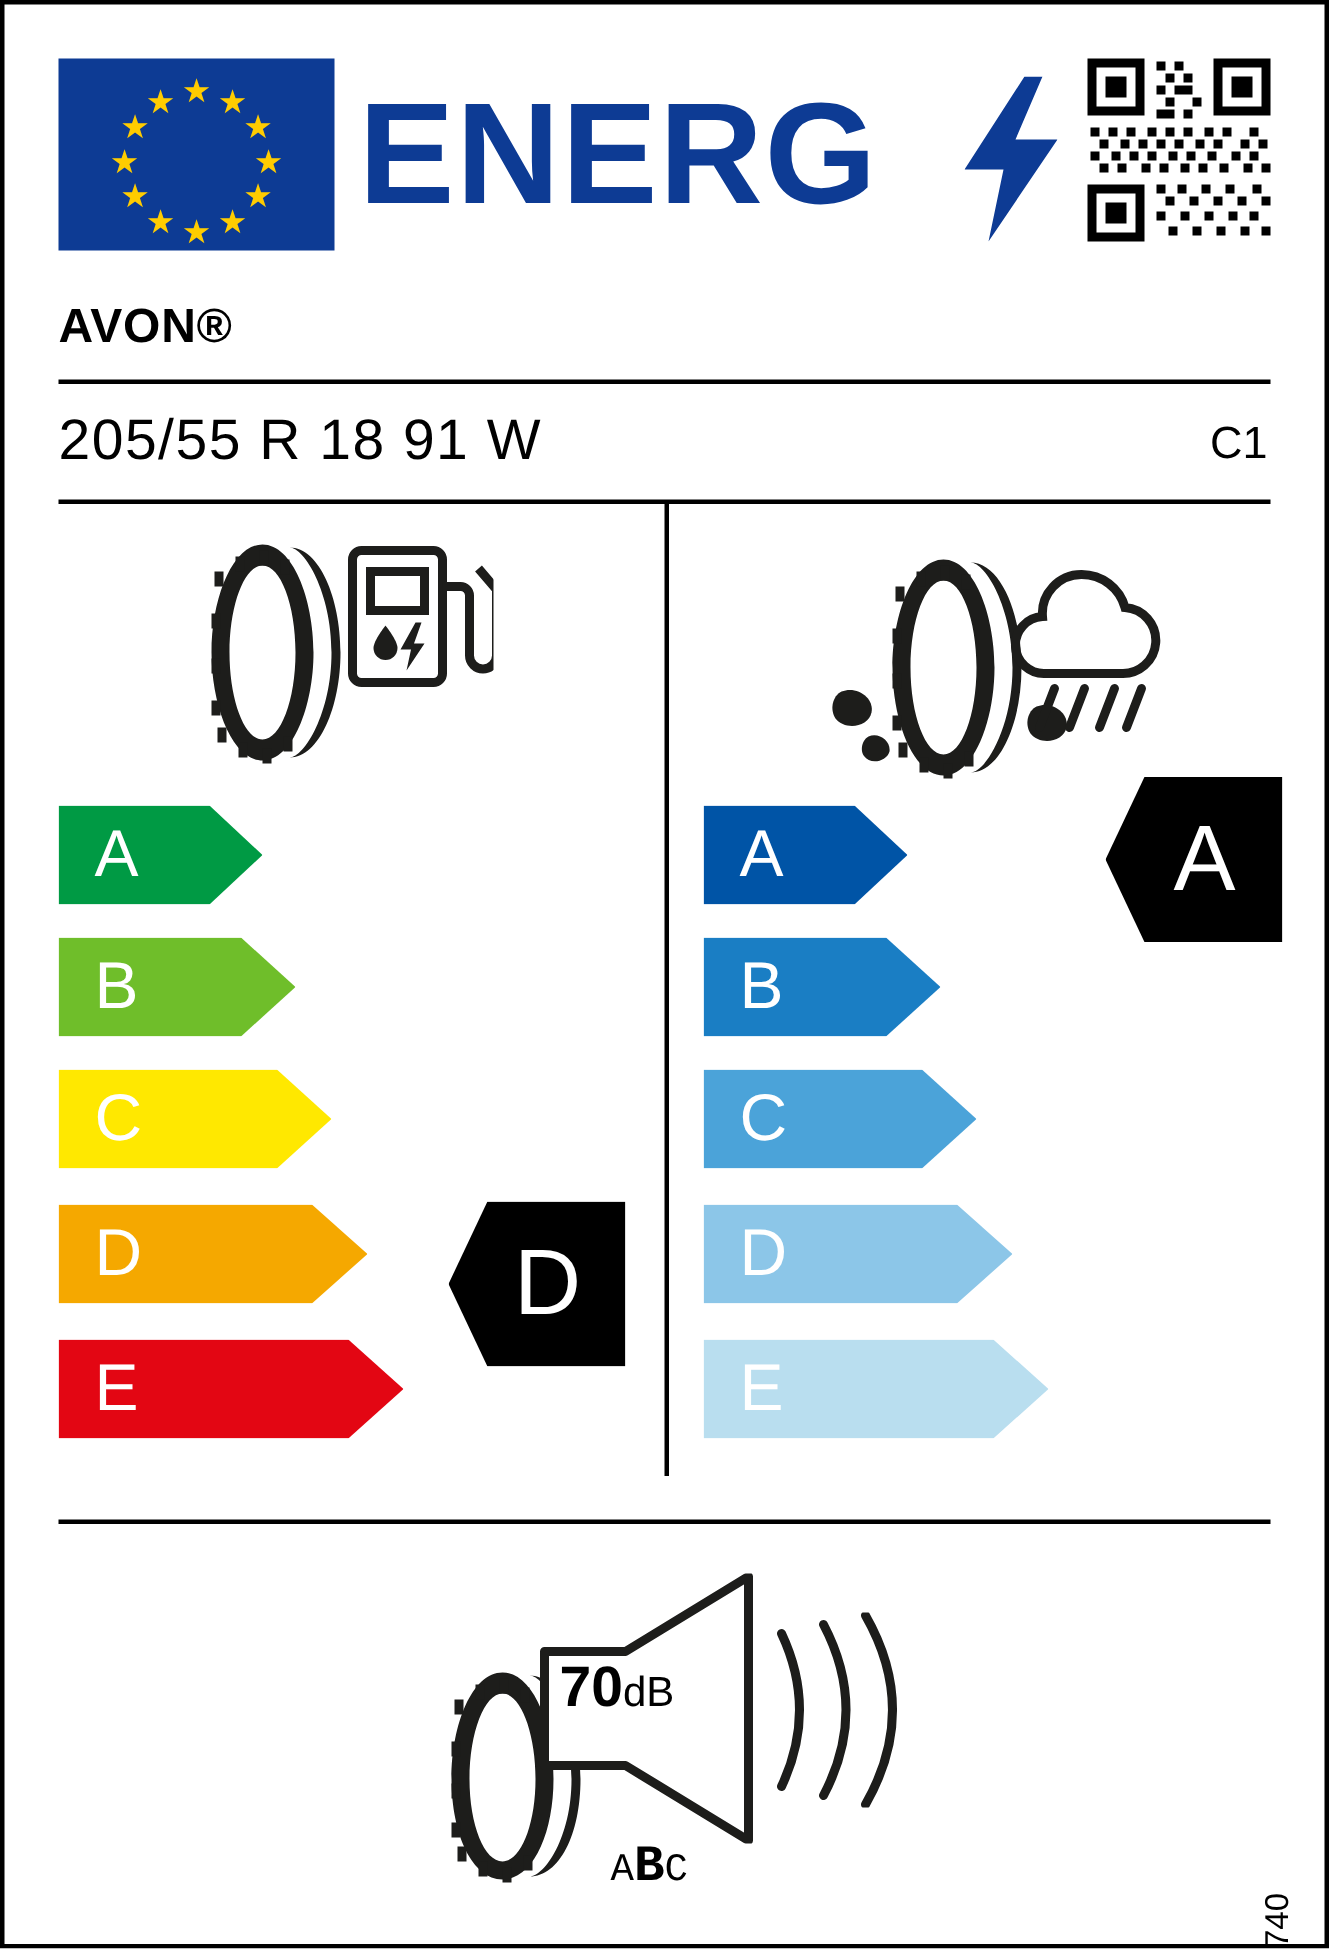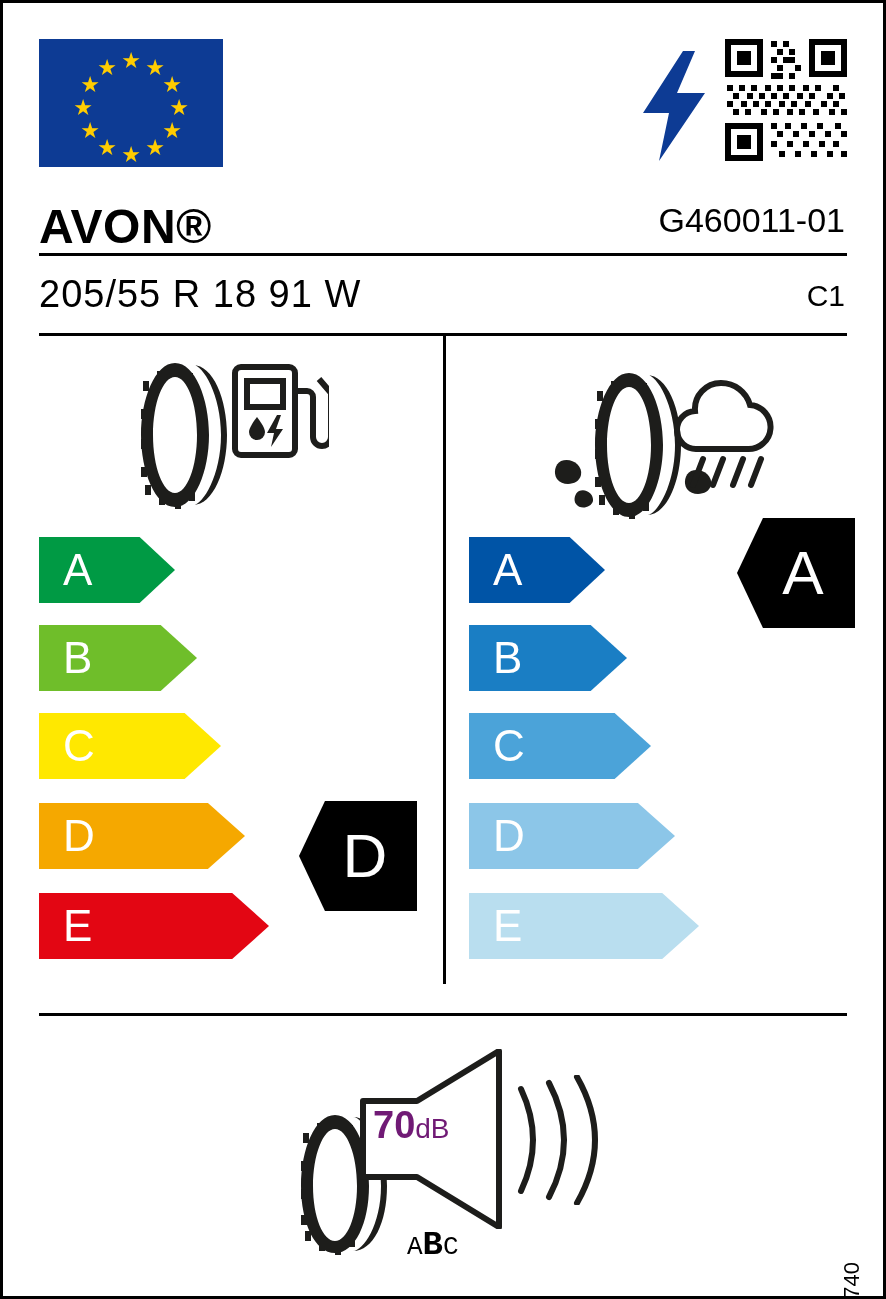--- a/index.html
+++ b/index.html
@@ -64,21 +64,21 @@
     top: 32px;
     width: 130px;
     height: 130px;
   }
 
   
   .brand {
     position: absolute;
     left: 36px;
     top: 196px;
-    font-size: 48px;
+    font-size: 32px;
     font-weight: bold;
     color: #000;
     letter-spacing: 0.5px;
   }
   .model {
     position: absolute;
     right: 38px;
     top: 198px;
     font-size: 34px;
     color: #000;
@@ -213,21 +213,21 @@
     height: 180px;
   }
   .noise-db {
     position: absolute;
     left: 370px;
     top: 1098px;
     width: 140px;
     height: 48px;
     font-size: 38px;
     font-weight: bold;
-    color: #701a75;
+    color: #000000;
     line-height: 48px;
   }
   .noise-db .unit {
     font-size: 28px;
     font-weight: normal;
   }
   .noise-waves {
     position: absolute;
     left: 508px;
     top: 1072px;
@@ -273,20 +273,21 @@
     <div class="eu-star" style="left:122px;top:81px;">★</div>
     <div class="eu-star" style="left:105px;top:98px;">★</div>
     <div class="eu-star" style="left:81px;top:105px;">★</div>
     <div class="eu-star" style="left:57px;top:98px;">★</div>
     <div class="eu-star" style="left:40px;top:81px;">★</div>
     <div class="eu-star" style="left:33px;top:58px;">★</div>
     <div class="eu-star" style="left:40px;top:35px;">★</div>
     <div class="eu-star" style="left:57px;top:18px;">★</div>
   </div>
 
+  <div class="energy-word">ENERG</div>
 
   <div class="energy-bolt">
     <svg viewBox="0 0 62 110" width="62" height="110">
       <polygon points="40,0 0,62 26,62 16,110 62,42 34,42 52,0" fill="#0d3b94"></polygon>
     </svg>
   </div>
 
   <div class="qr">
     <svg viewBox="0 0 130 130" width="130" height="130">
       <rect x="0" y="0" width="130" height="130" fill="#ffffff"></rect>
@@ -364,21 +365,20 @@
         <rect x="58" y="116" width="6" height="6"></rect>
           <rect x="74" y="116" width="6" height="6"></rect>
         <rect x="90" y="116" width="6" height="6"></rect>
           <rect x="106" y="116" width="6" height="6"></rect>
         <rect x="120" y="116" width="6" height="6"></rect>
       </g>
     </svg>
   </div>
 
   <div class="brand">AVON®</div>
-  <div class="model">G460011-01</div>
   <div class="hr-top"></div>
   <div class="size">205/55 R 18 91 W</div>
   <div class="class-c1">C1</div>
   <div class="hr-mid"></div>
   <div class="v-divider"></div>
 
   <div class="pic-fuel">
     <svg viewBox="0 0 200 160" width="200" height="160">
       <g fill="#1d1d1b">
         <path d="M46 8 C26 8 12 44 12 80 C12 116 26 152 46 152 C66 152 80 116 80 80 C80 44 66 8 46 8 Z

